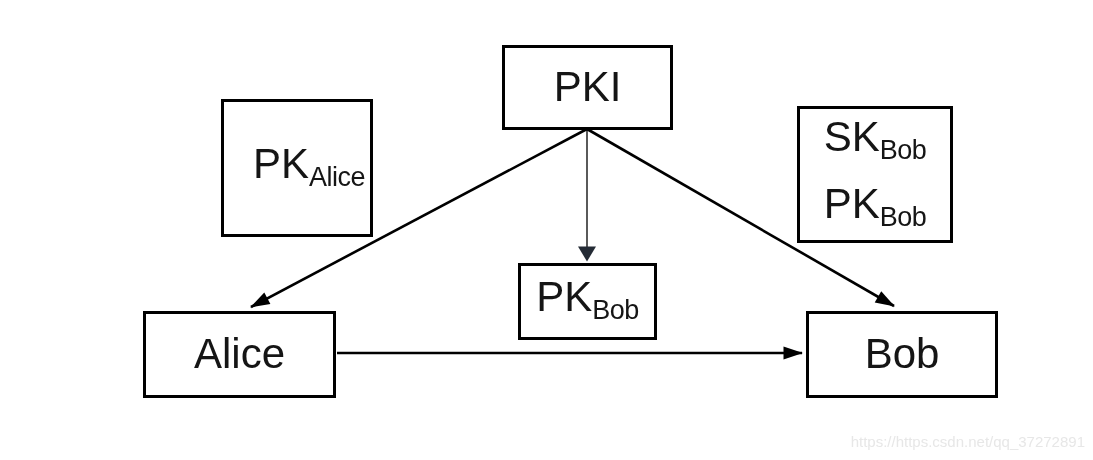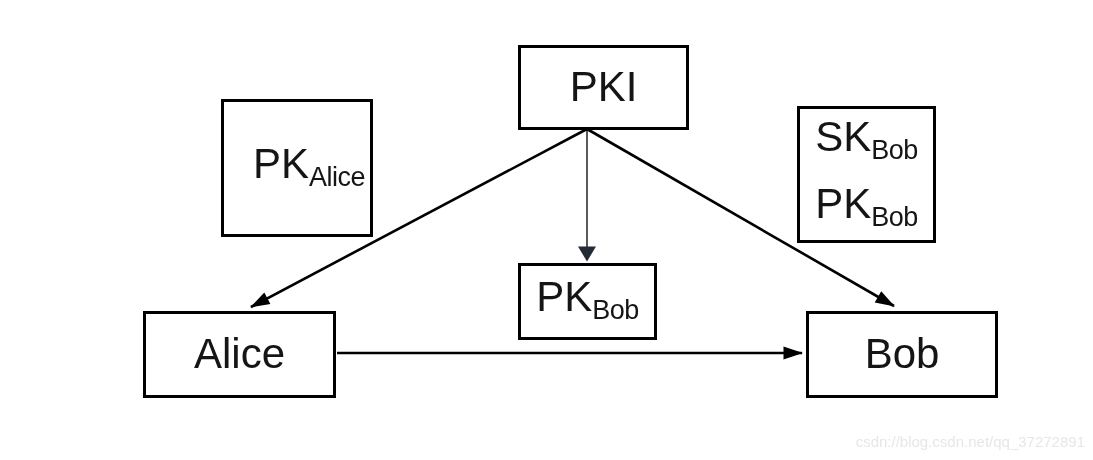--- a/index.html
+++ b/index.html
@@ -38,21 +38,21 @@
   }
   .key-main { font-size: 42px; }
   .key-sub {
     font-size: 27px;
     display: inline-block;
     transform: translateY(8px);
     letter-spacing: -0.5px;
   }
   #node-pki        { left: 502px; top:  45px; width: 171px; height:  85px; }
   #node-alice-keys { left: 221px; top:  99px; width: 152px; height: 138px; }
-  #node-bob-keys   { left: 797px; top: 106px; width: 139px; height: 137px; }
+  #node-bob-keys   { left: 797px; top: 106px; width: 156px; height: 137px; }
   #node-pk-bob     { left: 518px; top: 263px; width: 139px; height:  77px; }
   #node-alice      { left: 143px; top: 311px; width: 193px; height:  87px; }
   #node-bob        { left: 806px; top: 311px; width: 192px; height:  87px; }
   .watermark {
     position: absolute;
     right: 8px;
     bottom: 10px;
     font-size: 15px;
     white-space: nowrap;
     user-select: none;
@@ -75,21 +75,21 @@
 
     <line x1="587" y1="129" x2="251" y2="307" stroke="#000000" stroke-width="2.6" marker-end="url(#mk-black)"></line>
 
     <line x1="587" y1="129" x2="894" y2="306" stroke="#000000" stroke-width="2.6" marker-end="url(#mk-black)"></line>
 
     <line x1="587" y1="129" x2="587" y2="260" stroke="#000000" stroke-width="1.3" marker-end="url(#mk-dark)"></line>
 
     <line x1="337" y1="353" x2="802" y2="353" stroke="#000000" stroke-width="2.6" marker-end="url(#mk-black)"></line>
   </svg>
 
-  <div class="node" id="node-pki" style="border-color: rgb(0, 0, 0); margin-left: 16px;">
+  <div class="node" id="node-pki" style="border-color: rgb(0, 0, 0);">
     <span class="node-label">PKI</span>
   </div>
 
   <div class="node" id="node-alice-keys" style="border-color: rgb(0, 0, 0); padding-left: 24px;">
     <span class="key-line"><span class="key-main">PK</span><span class="key-sub">Alice</span></span>
   </div>
 
   <div class="node" id="node-bob-keys" style="border-color: rgb(0, 0, 0);">
     <span class="key-line"><span class="key-main">SK</span><span class="key-sub">Bob</span></span>
     <span class="key-line"><span class="key-main">PK</span><span class="key-sub">Bob</span></span>
@@ -100,14 +100,14 @@
   </div>
 
   <div class="node" id="node-alice" style="border-color: rgb(0, 0, 0);">
     <span class="node-label">Alice</span>
   </div>
 
   <div class="node" id="node-bob" style="border-color: rgb(0, 0, 0);">
     <span class="node-label">Bob</span>
   </div>
 
-  <div class="watermark" style="color: rgb(231, 231, 231);">csdn://blog.csdn.net/qq_37272891</div>
+  <div class="watermark" style="color: rgb(231, 231, 231);">https://https.csdn.net/qq_37272891</div>
 </div>
 
 </body></html>

